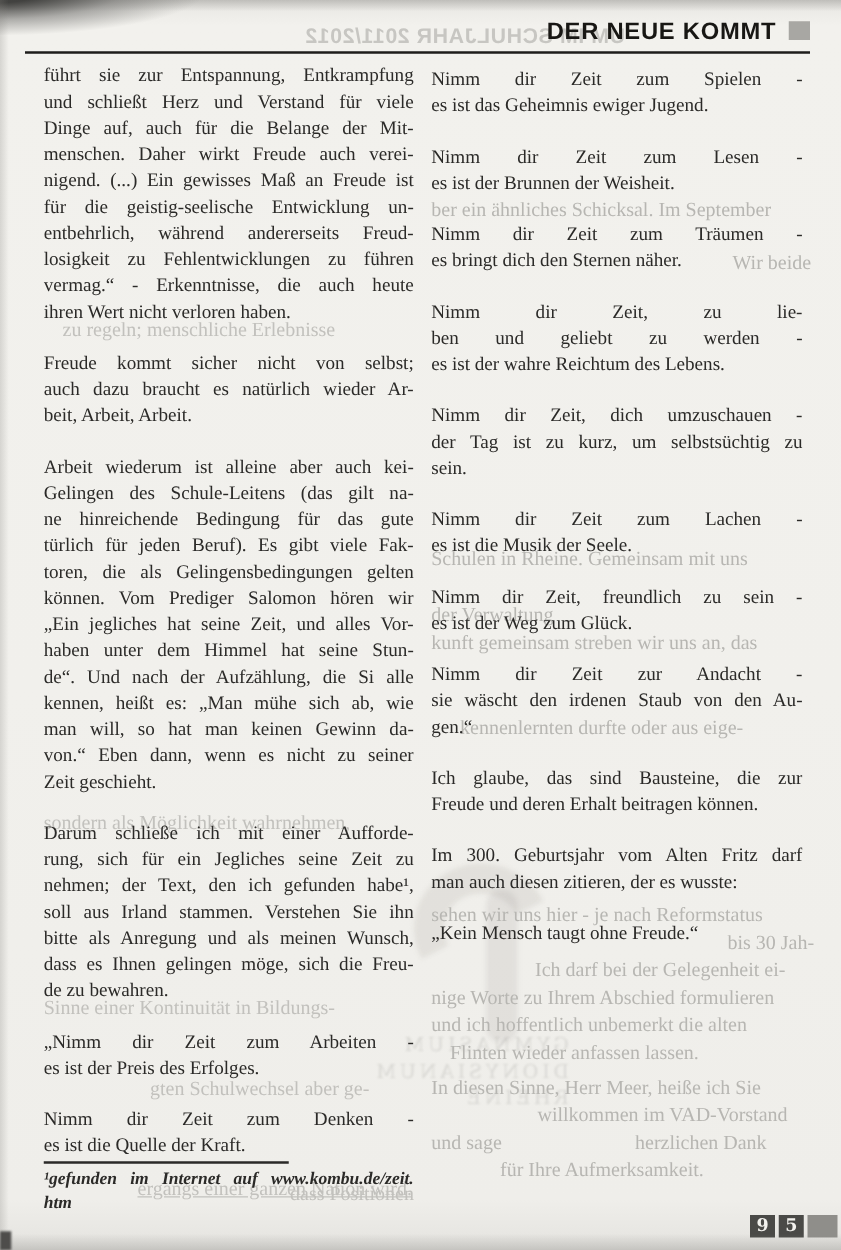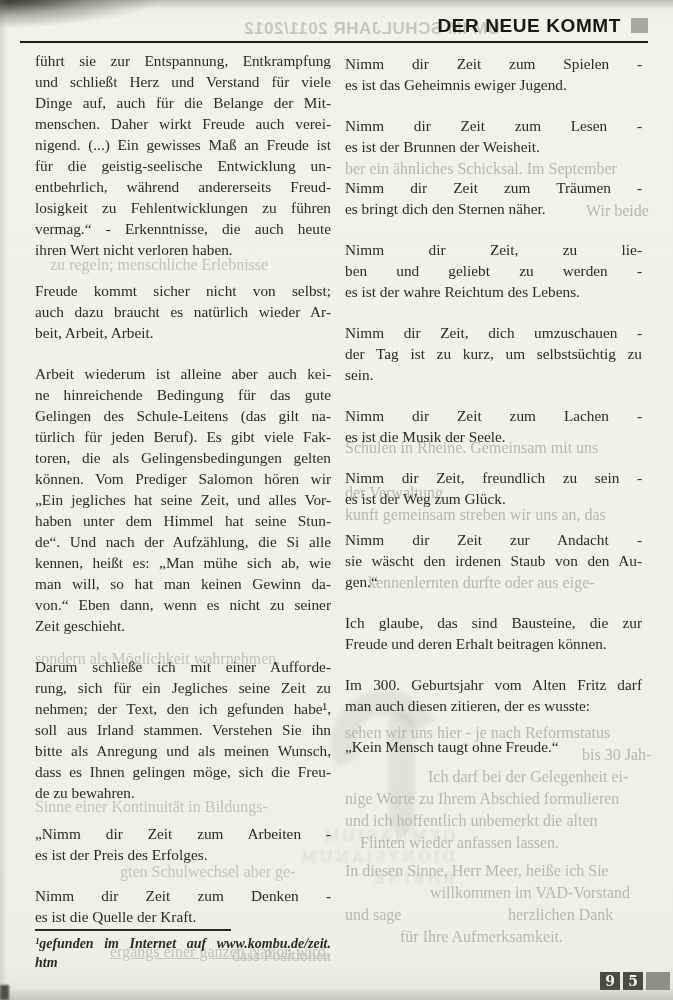--- a/index.html
+++ b/index.html
@@ -134,22 +134,22 @@
           <div class="ln just">vermag.“ - Erkenntnisse, die auch heute</div>
           <div class="ln last">ihren Wert nicht verloren haben.</div>
         </div>
       <div class="para">
           <div class="ln just">Freude kommt sicher nicht von selbst;</div>
           <div class="ln just">auch dazu braucht es natürlich wieder Ar-</div>
           <div class="ln last">beit, Arbeit, Arbeit.</div>
         </div>
       <div class="para">
           <div class="ln just">Arbeit wiederum ist alleine aber auch kei-</div>
+          <div class="ln just">Gelingen des Schule-Leitens (das gilt na-</div>
           <div class="ln just">ne hinreichende Bedingung für das gute</div>
-          <div class="ln just">Gelingen des Schule-Leitens (das gilt na-</div>
           <div class="ln just">türlich für jeden Beruf). Es gibt viele Fak-</div>
           <div class="ln just">toren, die als Gelingensbedingungen gelten</div>
           <div class="ln just">können. Vom Prediger Salomon hören wir</div>
           <div class="ln just">„Ein jegliches hat seine Zeit, und alles Vor-</div>
           <div class="ln just">haben unter dem Himmel hat seine Stun-</div>
           <div class="ln just">de“. Und nach der Aufzählung, die Si alle</div>
           <div class="ln just">kennen, heißt es: „Man mühe sich ab, wie</div>
           <div class="ln just">man will, so hat man keinen Gewinn da-</div>
           <div class="ln just">von.“ Eben dann, wenn es nicht zu seiner</div>
           <div class="ln last">Zeit geschieht.</div>

